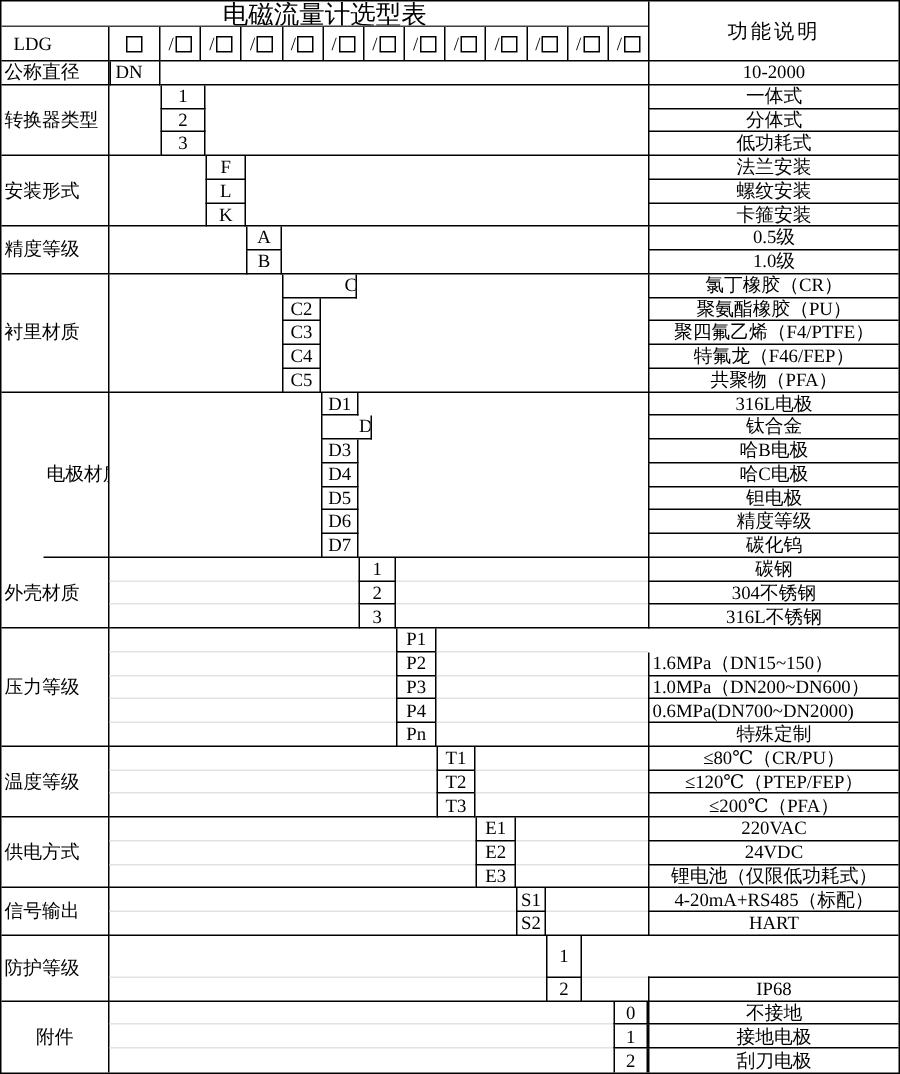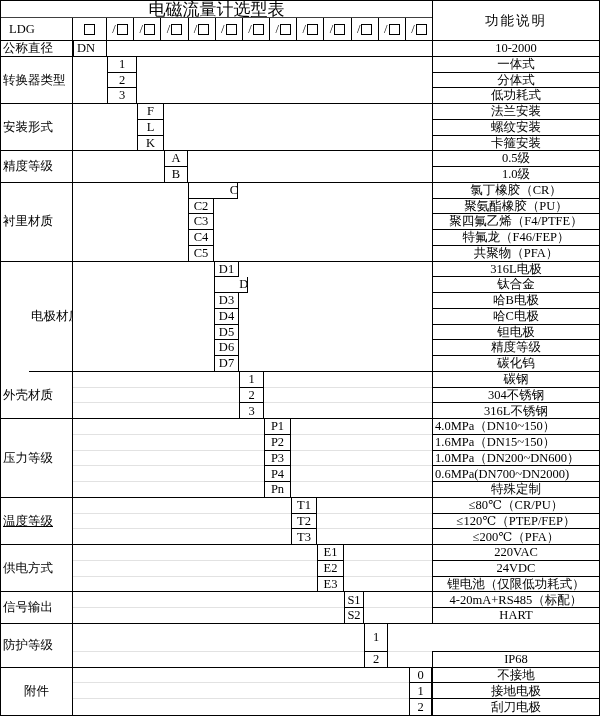--- a/index.html
+++ b/index.html
@@ -160,38 +160,37 @@
     <div class="cell open fb" style="grid-area: 25 / 9 / 26 / 16;"></div>
     <div class="cell desc bb" style="grid-area: 25 / 16 / 26 / 17;">304不锈钢</div>
     <div class="cell open bb" style="grid-area: 26 / 2 / 27 / 8;"></div>
     <div class="cell code bb" style="grid-area: 26 / 8 / 27 / 9;">3</div>
     <div class="cell open bb" style="grid-area: 26 / 9 / 27 / 16;"></div>
     <div class="cell desc bb" style="grid-area: 26 / 16 / 27 / 17;">316L不锈钢</div>
     <div class="cell lbl leftal bb" style="grid-area: 27 / 1 / 32 / 2;">压力等级</div>
     <div class="cell open fb" style="grid-area: 27 / 2 / 28 / 9;"></div>
     <div class="cell code bb" style="grid-area: 27 / 9 / 28 / 10;">P1</div>
     <div class="cell open fb" style="grid-area: 27 / 10 / 28 / 16;"></div>
-    <div class="cell desc leftal bb" style="grid-area: 27 / 16 / 28 / 17;">4.0MPa（DN10~150）</div>
     <div class="cell open fb" style="grid-area: 28 / 2 / 29 / 9;"></div>
     <div class="cell code bb" style="grid-area: 28 / 9 / 29 / 10;">P2</div>
     <div class="cell open fb" style="grid-area: 28 / 10 / 29 / 16;"></div>
     <div class="cell desc leftal bb" style="grid-area: 28 / 16 / 29 / 17;">1.6MPa（DN15~150）</div>
     <div class="cell open fb" style="grid-area: 29 / 2 / 30 / 9;"></div>
     <div class="cell code bb" style="grid-area: 29 / 9 / 30 / 10;">P3</div>
     <div class="cell open fb" style="grid-area: 29 / 10 / 30 / 16;"></div>
     <div class="cell desc leftal bb" style="grid-area: 29 / 16 / 30 / 17;">1.0MPa（DN200~DN600）</div>
     <div class="cell open fb" style="grid-area: 30 / 2 / 31 / 9;"></div>
     <div class="cell code bb" style="grid-area: 30 / 9 / 31 / 10;">P4</div>
     <div class="cell open fb" style="grid-area: 30 / 10 / 31 / 16;"></div>
     <div class="cell desc leftal bb" style="grid-area: 30 / 16 / 31 / 17;">0.6MPa(DN700~DN2000)</div>
     <div class="cell open bb" style="grid-area: 31 / 2 / 32 / 9;"></div>
     <div class="cell code bb" style="grid-area: 31 / 9 / 32 / 10;">Pn</div>
     <div class="cell open bb" style="grid-area: 31 / 10 / 32 / 16;"></div>
     <div class="cell desc bb" style="grid-area: 31 / 16 / 32 / 17;">特殊定制</div>
-    <div class="cell lbl leftal bb" style="grid-area: 32 / 1 / 35 / 2; text-decoration: underline;">温度等级</div>
+    <div class="cell lbl leftal bb" style="grid-area: 32 / 1 / 35 / 2;">温度等级</div>
     <div class="cell open fb" style="grid-area: 32 / 2 / 33 / 10;"></div>
     <div class="cell code bb" style="grid-area: 32 / 10 / 33 / 11;">T1</div>
     <div class="cell open fb" style="grid-area: 32 / 11 / 33 / 16;"></div>
     <div class="cell desc bb" style="grid-area: 32 / 16 / 33 / 17;">≤80℃（CR/PU）</div>
     <div class="cell open fb" style="grid-area: 33 / 2 / 34 / 10;"></div>
     <div class="cell code bb" style="grid-area: 33 / 10 / 34 / 11;">T2</div>
     <div class="cell open fb" style="grid-area: 33 / 11 / 34 / 16;"></div>
     <div class="cell desc bb" style="grid-area: 33 / 16 / 34 / 17;">≤120℃（PTEP/FEP）</div>
     <div class="cell open bb" style="grid-area: 34 / 2 / 35 / 10;"></div>
     <div class="cell code bb" style="grid-area: 34 / 10 / 35 / 11;">T3</div>

